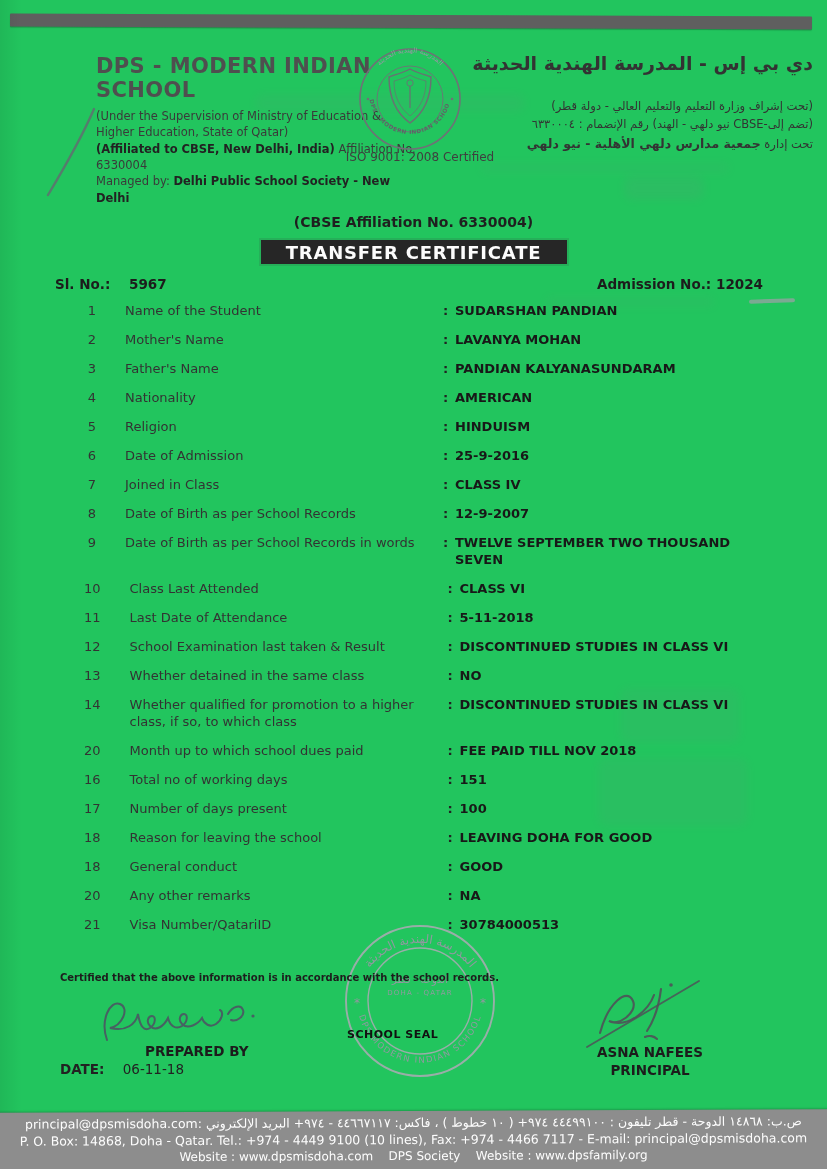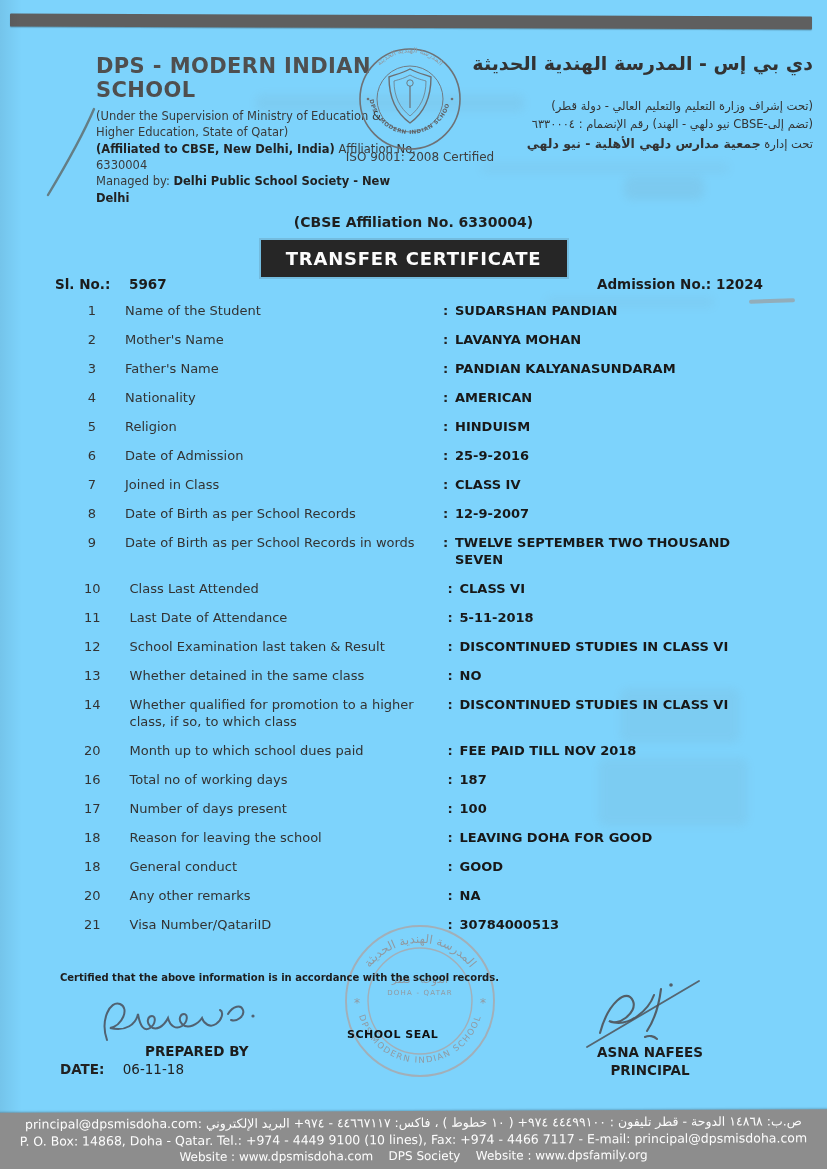--- a/index.html
+++ b/index.html
@@ -1,19 +1,19 @@
 <!DOCTYPE html>
 <html><head>
 <meta charset="utf-8">
 <style>
   * { margin:0; padding:0; box-sizing:border-box; }
   body { background:#d8d8d8; font-family:"DejaVu Sans", sans-serif; }
   .page {
     position:relative; width:827px; height:1169px; margin:0;
-    background:#7dd3fc; overflow:hidden; color:#2e2e2e;
+    background:#22c55e; overflow:hidden; color:#2e2e2e;
   }
   .page::before{ 
     content:""; position:absolute; left:0; top:0; bottom:0; width:22px;
     background:linear-gradient(to right, rgba(0,0,0,0.07), rgba(0,0,0,0)); z-index:5; pointer-events:none;
   }
   .topbar{ position:absolute; left:10px; top:15px; width:802px; height:13px;
     background:#5f5f5f; transform:rotate(0.2deg); border-radius:1px;
     box-shadow:0 1px 1px rgba(0,0,0,.25); }
   
   .hdr-left{ position:absolute; left:96px; top:54px; width:330px; }
@@ -24,21 +24,21 @@
   .iso{ position:absolute; left:345px; top:150px; width:150px; text-align:center;
         font-size:12px; color:#3f3f3f; }
   .hdr-right{ position:absolute; right:14px; top:52px; width:350px; direction:rtl; text-align:right; }
   .ar-title{ font-size:19px; font-weight:bold; color:#333; margin-bottom:24px; }
   .ar-line{ font-size:11.5px; color:#333; line-height:1.55; }
   .ar-line b{ font-size:12.5px; }
   
   .cbse-line{ position:absolute; left:0; top:214px; width:100%; text-align:center;
     font-size:14px; font-weight:bold; color:#1f1f1f; }
   .banner{ position:absolute; left:50%; top:240px; transform:translateX(-50%);
-    width:306px; height:37px; background:#262626; display:flex; align-items:center; justify-content:center;
+    width:306px; height:24px; background:#262626; display:flex; align-items:center; justify-content:center;
     box-shadow:0 0 0 2px rgba(60,60,60,.15); }
   .banner span{ color:#fcfcfc; font-size:18px; font-weight:bold; letter-spacing:.8px; }
   .slrow{ position:absolute; left:0; top:276px; width:100%; font-size:13.5px; font-weight:bold; color:#1c1c1c; }
   .sl-label{ position:absolute; left:55px; }
   .sl-value{ position:absolute; left:129px; }
   .adm-label{ position:absolute; left:597px; }
   .adm-value{ position:absolute; left:716px; }
   .adm-underline{ position:absolute; left:749px; top:23px; width:46px; height:4px;
     background:#9aa0a4; opacity:.75; border-radius:2px; transform:rotate(-2deg); }
   
@@ -251,21 +251,21 @@
       <span class="fno">20</span>
       <span class="flabel">Month up to which school dues paid</span>
       <span class="fcolon">:</span>
       <span class="fvalue">FEE PAID TILL NOV 2018</span>
     </div>
 
     <div class="frow">
       <span class="fno">16</span>
       <span class="flabel">Total no of working days</span>
       <span class="fcolon">:</span>
-      <span class="fvalue">187</span>
+      <span class="fvalue">151</span>
     </div>
 
     <div class="frow">
       <span class="fno">17</span>
       <span class="flabel">Number of days present</span>
       <span class="fcolon">:</span>
       <span class="fvalue">100</span>
     </div>
 
     <div class="frow">

